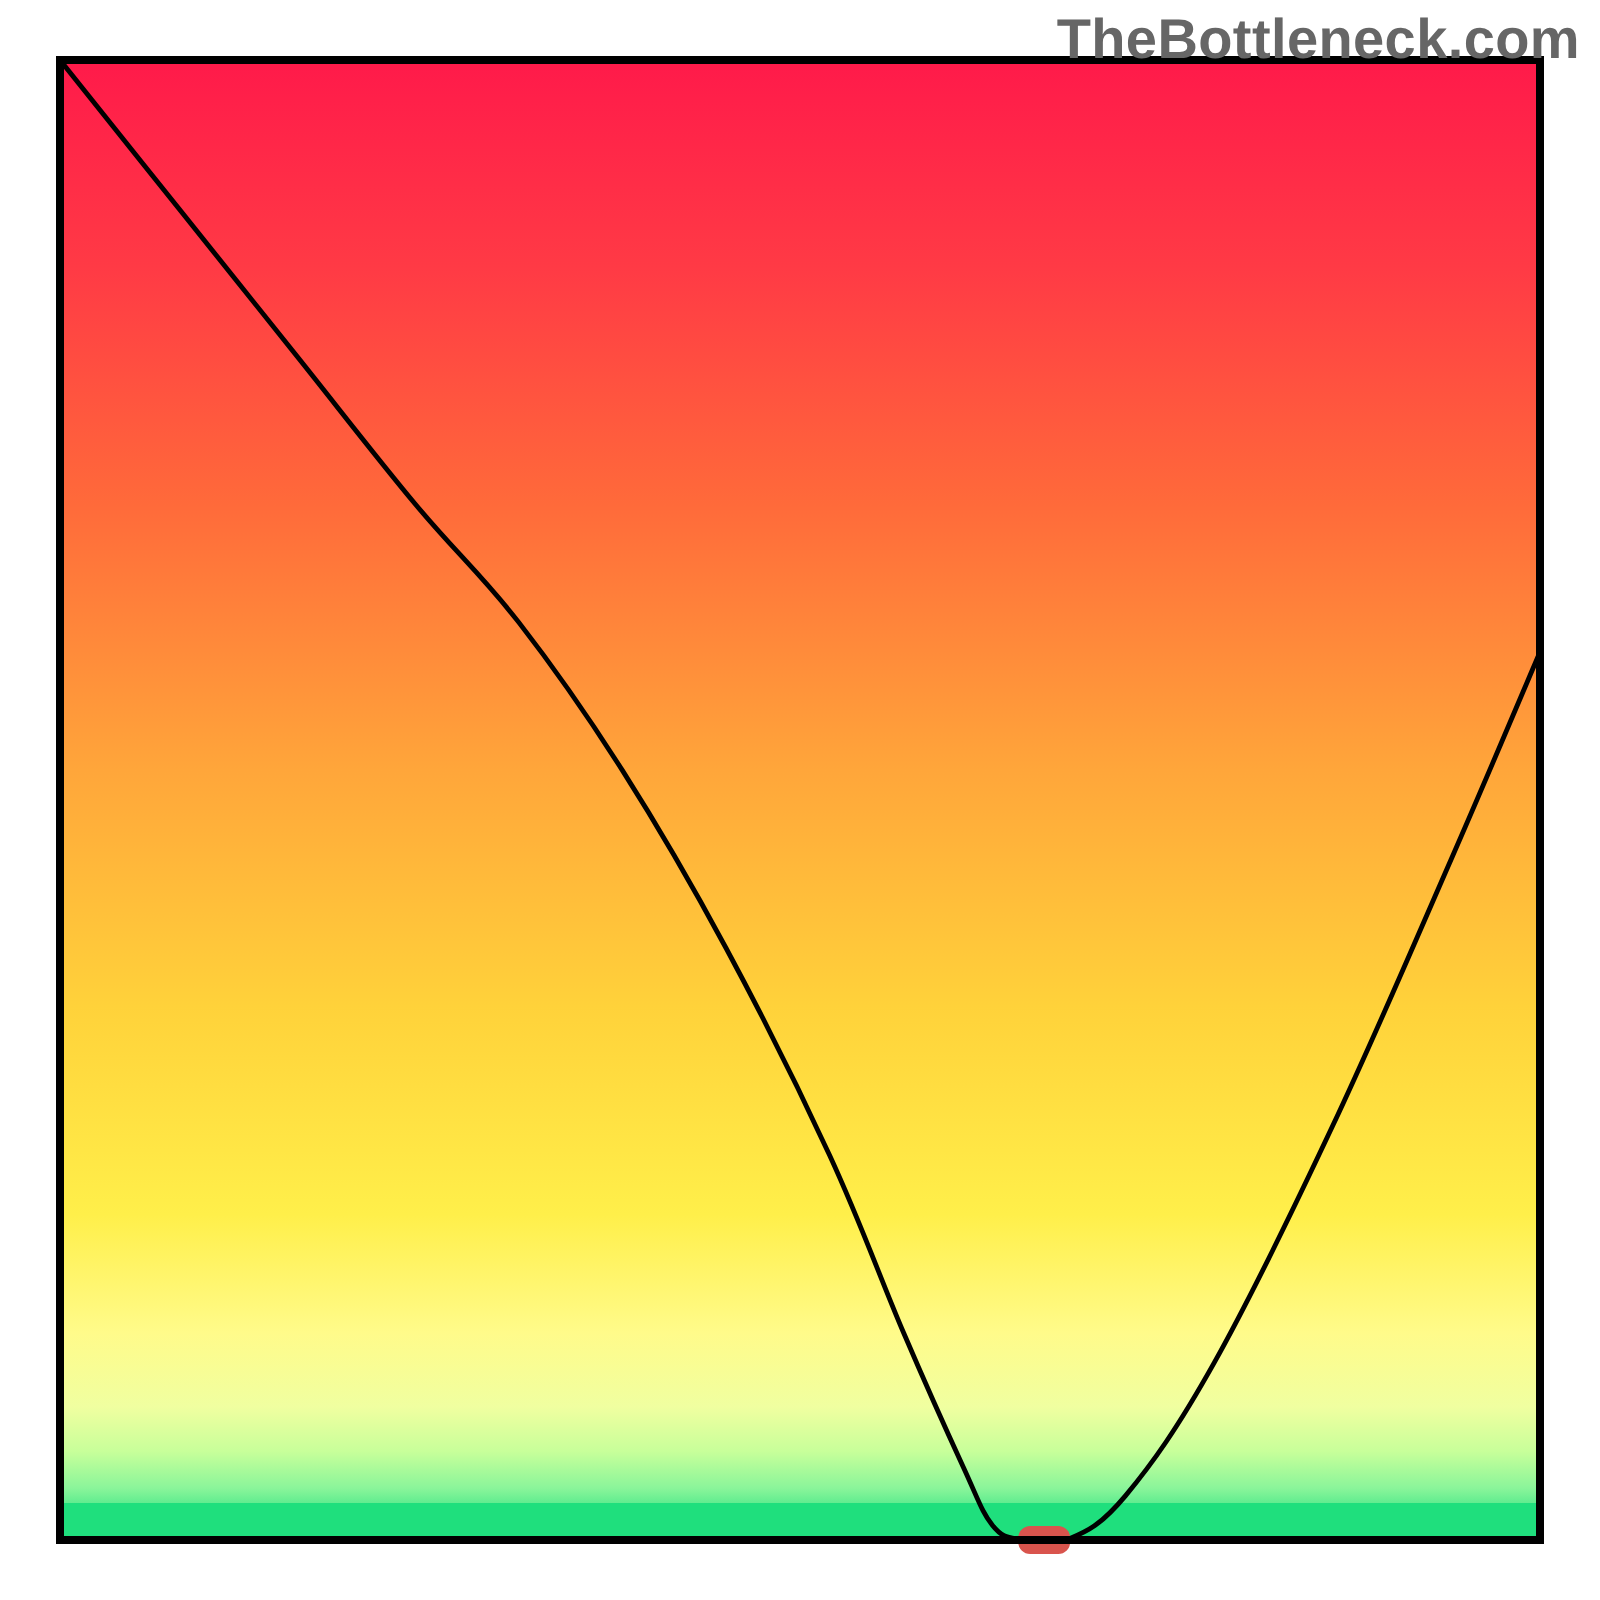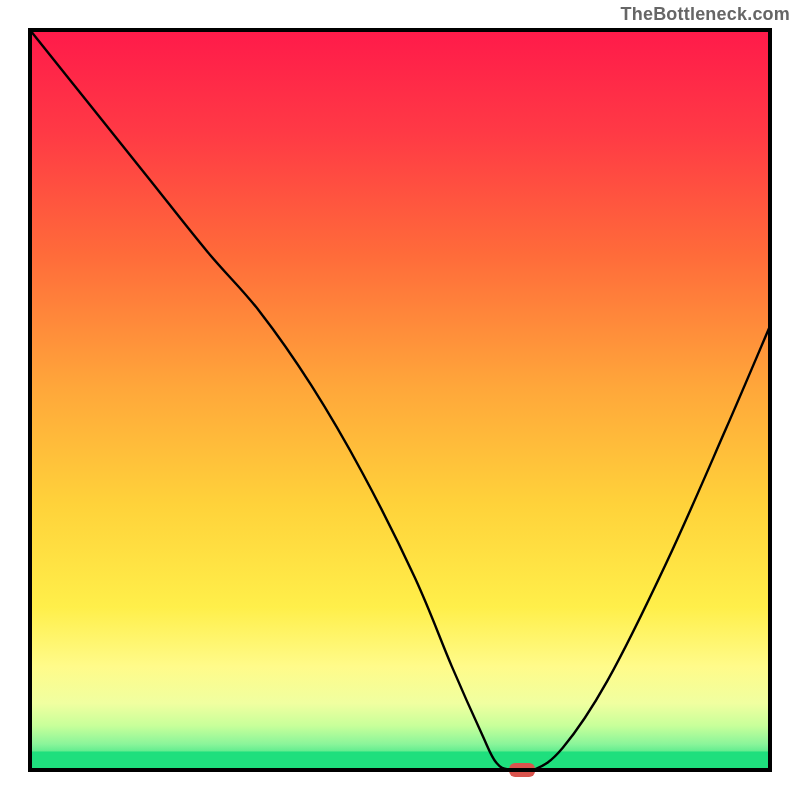--- a/index.html
+++ b/index.html
@@ -12,21 +12,21 @@
   }
   .container {
     position: relative;
     width: 800px;
     height: 800px;
   }
   .watermark {
     position: absolute;
     top: 4px;
     right: 10px;
-    font-size: 18px;
+    font-size: 28px;
     font-weight: 600;
     color: #666666;
     letter-spacing: 0.2px;
     margin-left: 31px;
   }
   svg {
     display: block;
   }
 </style>
 </head>

